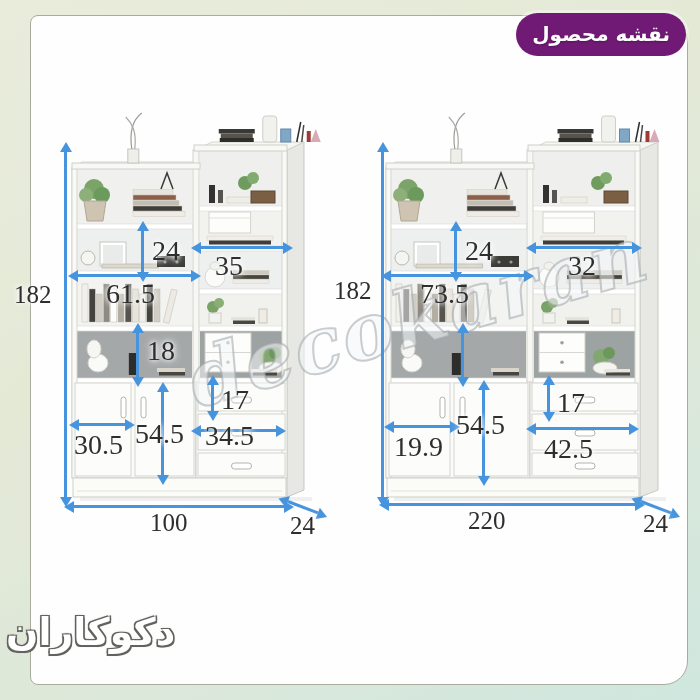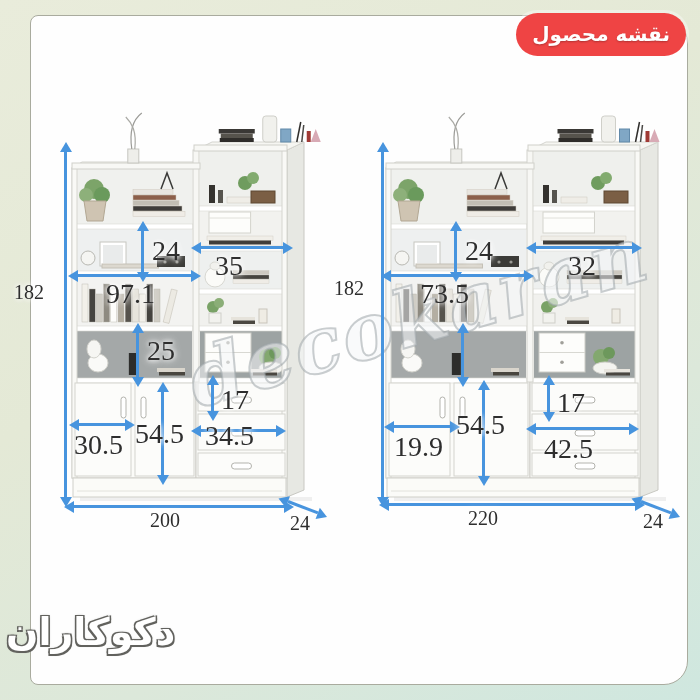--- a/index.html
+++ b/index.html
@@ -30,23 +30,23 @@
   .dv::before,.dv::after{content:"";position:absolute;width:0;height:0;
     border-left:6px solid transparent;border-right:6px solid transparent;left:-7.5px;}
   .dv::before{top:-10px;border-bottom:10px solid #4794de;}
   .dv::after{bottom:-10px;border-top:10px solid #4794de;}
   .slant{transform:rotate(21deg);transform-origin:left center;}
   .dim{
     position:absolute;font-family:"Liberation Serif",serif;font-size:28px;
     color:#2e2e2e;z-index:6;white-space:nowrap;line-height:1;
     text-shadow:0 0 4px rgba(255,255,255,.95),0 0 7px rgba(255,255,255,.85),0 0 10px rgba(255,255,255,.7);
   }
-  .dim.big{font-size:20px;}
+  .dim.big{font-size:25px;}
   .badge{
-    position:absolute;top:13px;right:14px;background:#ef4444;color:#fff;
+    position:absolute;top:13px;right:14px;background:#701a75;color:#fff;
     font:bold 20px "DejaVu Sans",sans-serif;padding:9px 16px 10px;border-radius:24px;
     direction:rtl;z-index:10;text-shadow:0 1px 2px rgba(0,0,0,.25);
     box-shadow:0 0 0 3px rgba(255,255,255,.35);
   }
   .logo{
     position:absolute;left:6px;top:610px;font:bold 38px "DejaVu Sans",sans-serif;
     direction:rtl;color:#fff;z-index:10;letter-spacing:1px;
     text-shadow:-1.5px -1.5px 0 #62625e,1.5px -1.5px 0 #62625e,-1.5px 1.5px 0 #62625e,1.5px 1.5px 0 #62625e,0 0 3px #8a8a86;
     text-align:center;
   }
@@ -302,39 +302,39 @@
 <div class="dv" style="left:64px;top:152px;height:345px"></div>
 <div class="dim big" style="left:14px;top:282px">182</div>
 
 <div class="dv" style="left:141px;top:231px;height:41px"></div>
 <div class="dim" style="left:152px;top:237px">24</div>
 
 <div class="dh" style="left:201px;top:246px;width:82px"></div>
 <div class="dim" style="left:215px;top:252px">35</div>
 
 <div class="dh" style="left:78px;top:274px;width:113px"></div>
-<div class="dim" style="left:106px;top:280px">97.1</div>
+<div class="dim" style="left:106px;top:280px">61.5</div>
 
 <div class="dv" style="left:136px;top:333px;height:44px"></div>
-<div class="dim" style="left:147px;top:337px">25</div>
+<div class="dim" style="left:147px;top:337px">18</div>
 
 <div class="dh" style="left:79px;top:423px;width:46px"></div>
 <div class="dim" style="left:74px;top:431px">30.5</div>
 
 <div class="dv" style="left:161px;top:392px;height:83px"></div>
 <div class="dim" style="left:135px;top:420px">54.5</div>
 
 <div class="dv" style="left:211px;top:385px;height:26px"></div>
 <div class="dim" style="left:221px;top:386px">17</div>
 
 <div class="dh" style="left:201px;top:429px;width:75px"></div>
 <div class="dim" style="left:205px;top:422px">34.5</div>
 
 <div class="dh" style="left:74px;top:505px;width:210px"></div>
-<div class="dim big" style="left:150px;top:510px">200</div>
+<div class="dim big" style="left:150px;top:510px">100</div>
 
 <div class="dh slant" style="left:288px;top:500px;width:32px"></div>
 <div class="dim big" style="left:290px;top:513px">24</div>
 
 <div class="dv" style="left:381px;top:152px;height:345px"></div>
 <div class="dim big" style="left:334px;top:278px">182</div>
 
 <div class="dv" style="left:454px;top:231px;height:41px"></div>
 <div class="dim" style="left:465px;top:237px">24</div>
 

